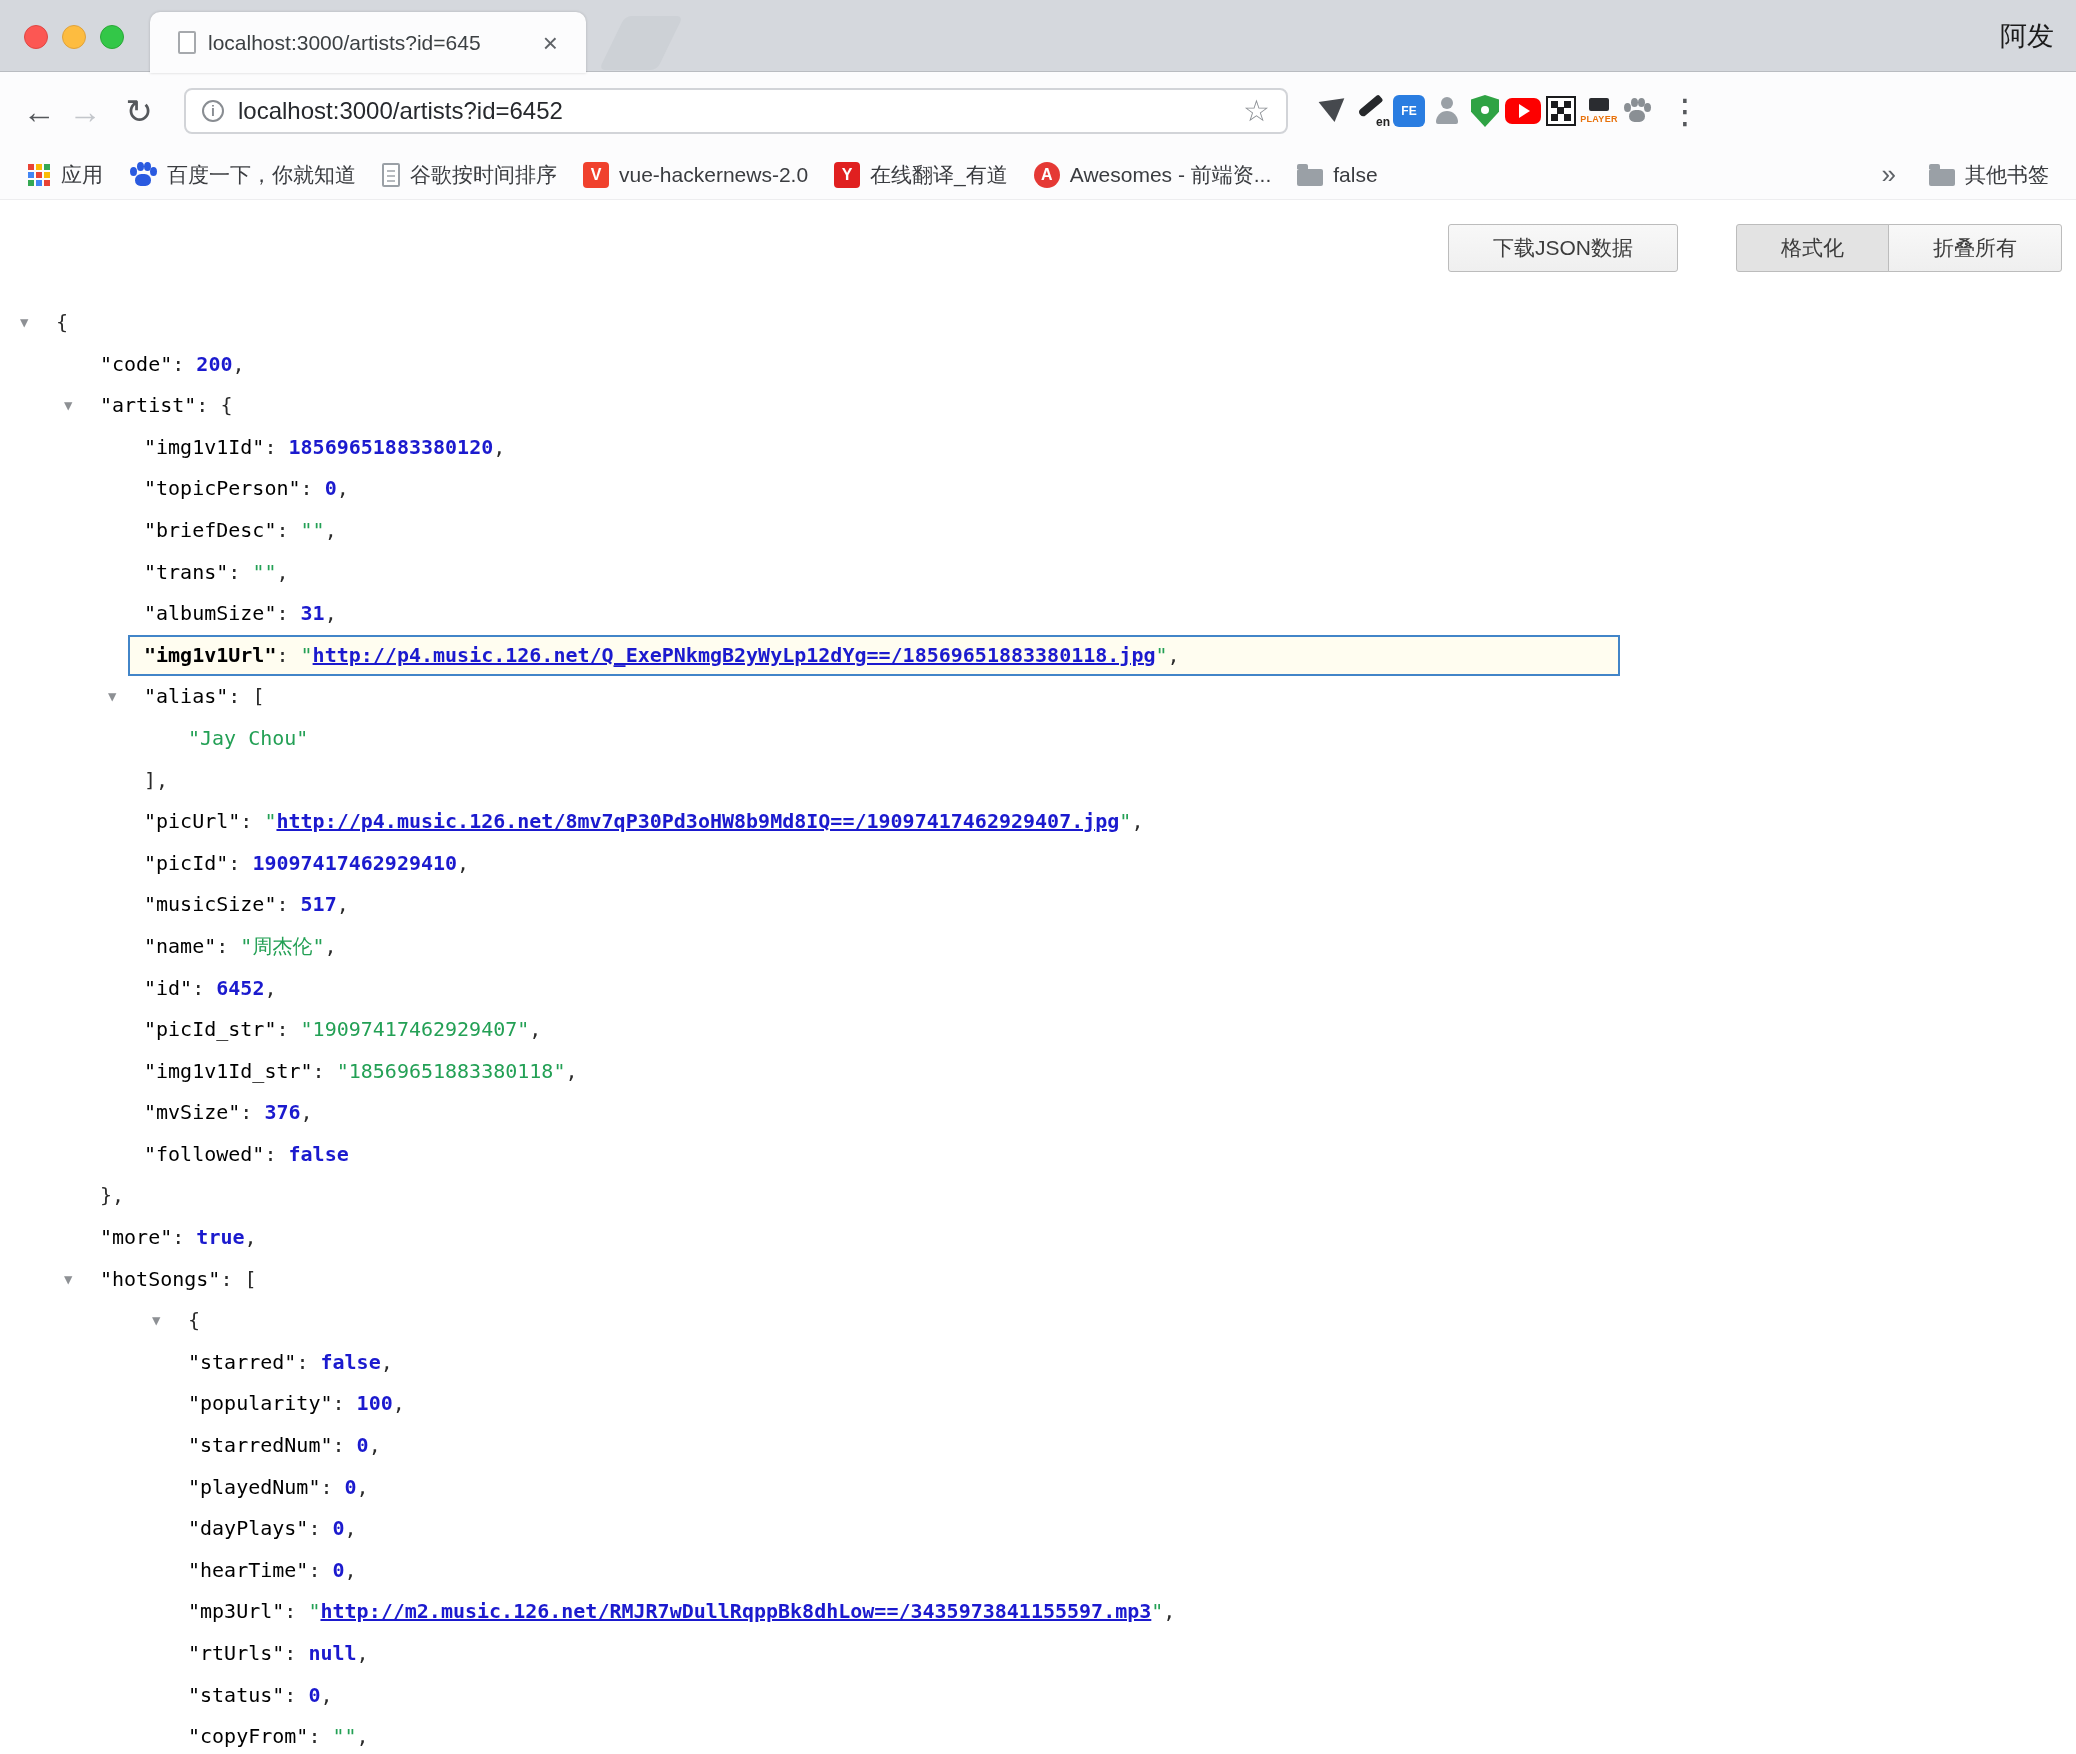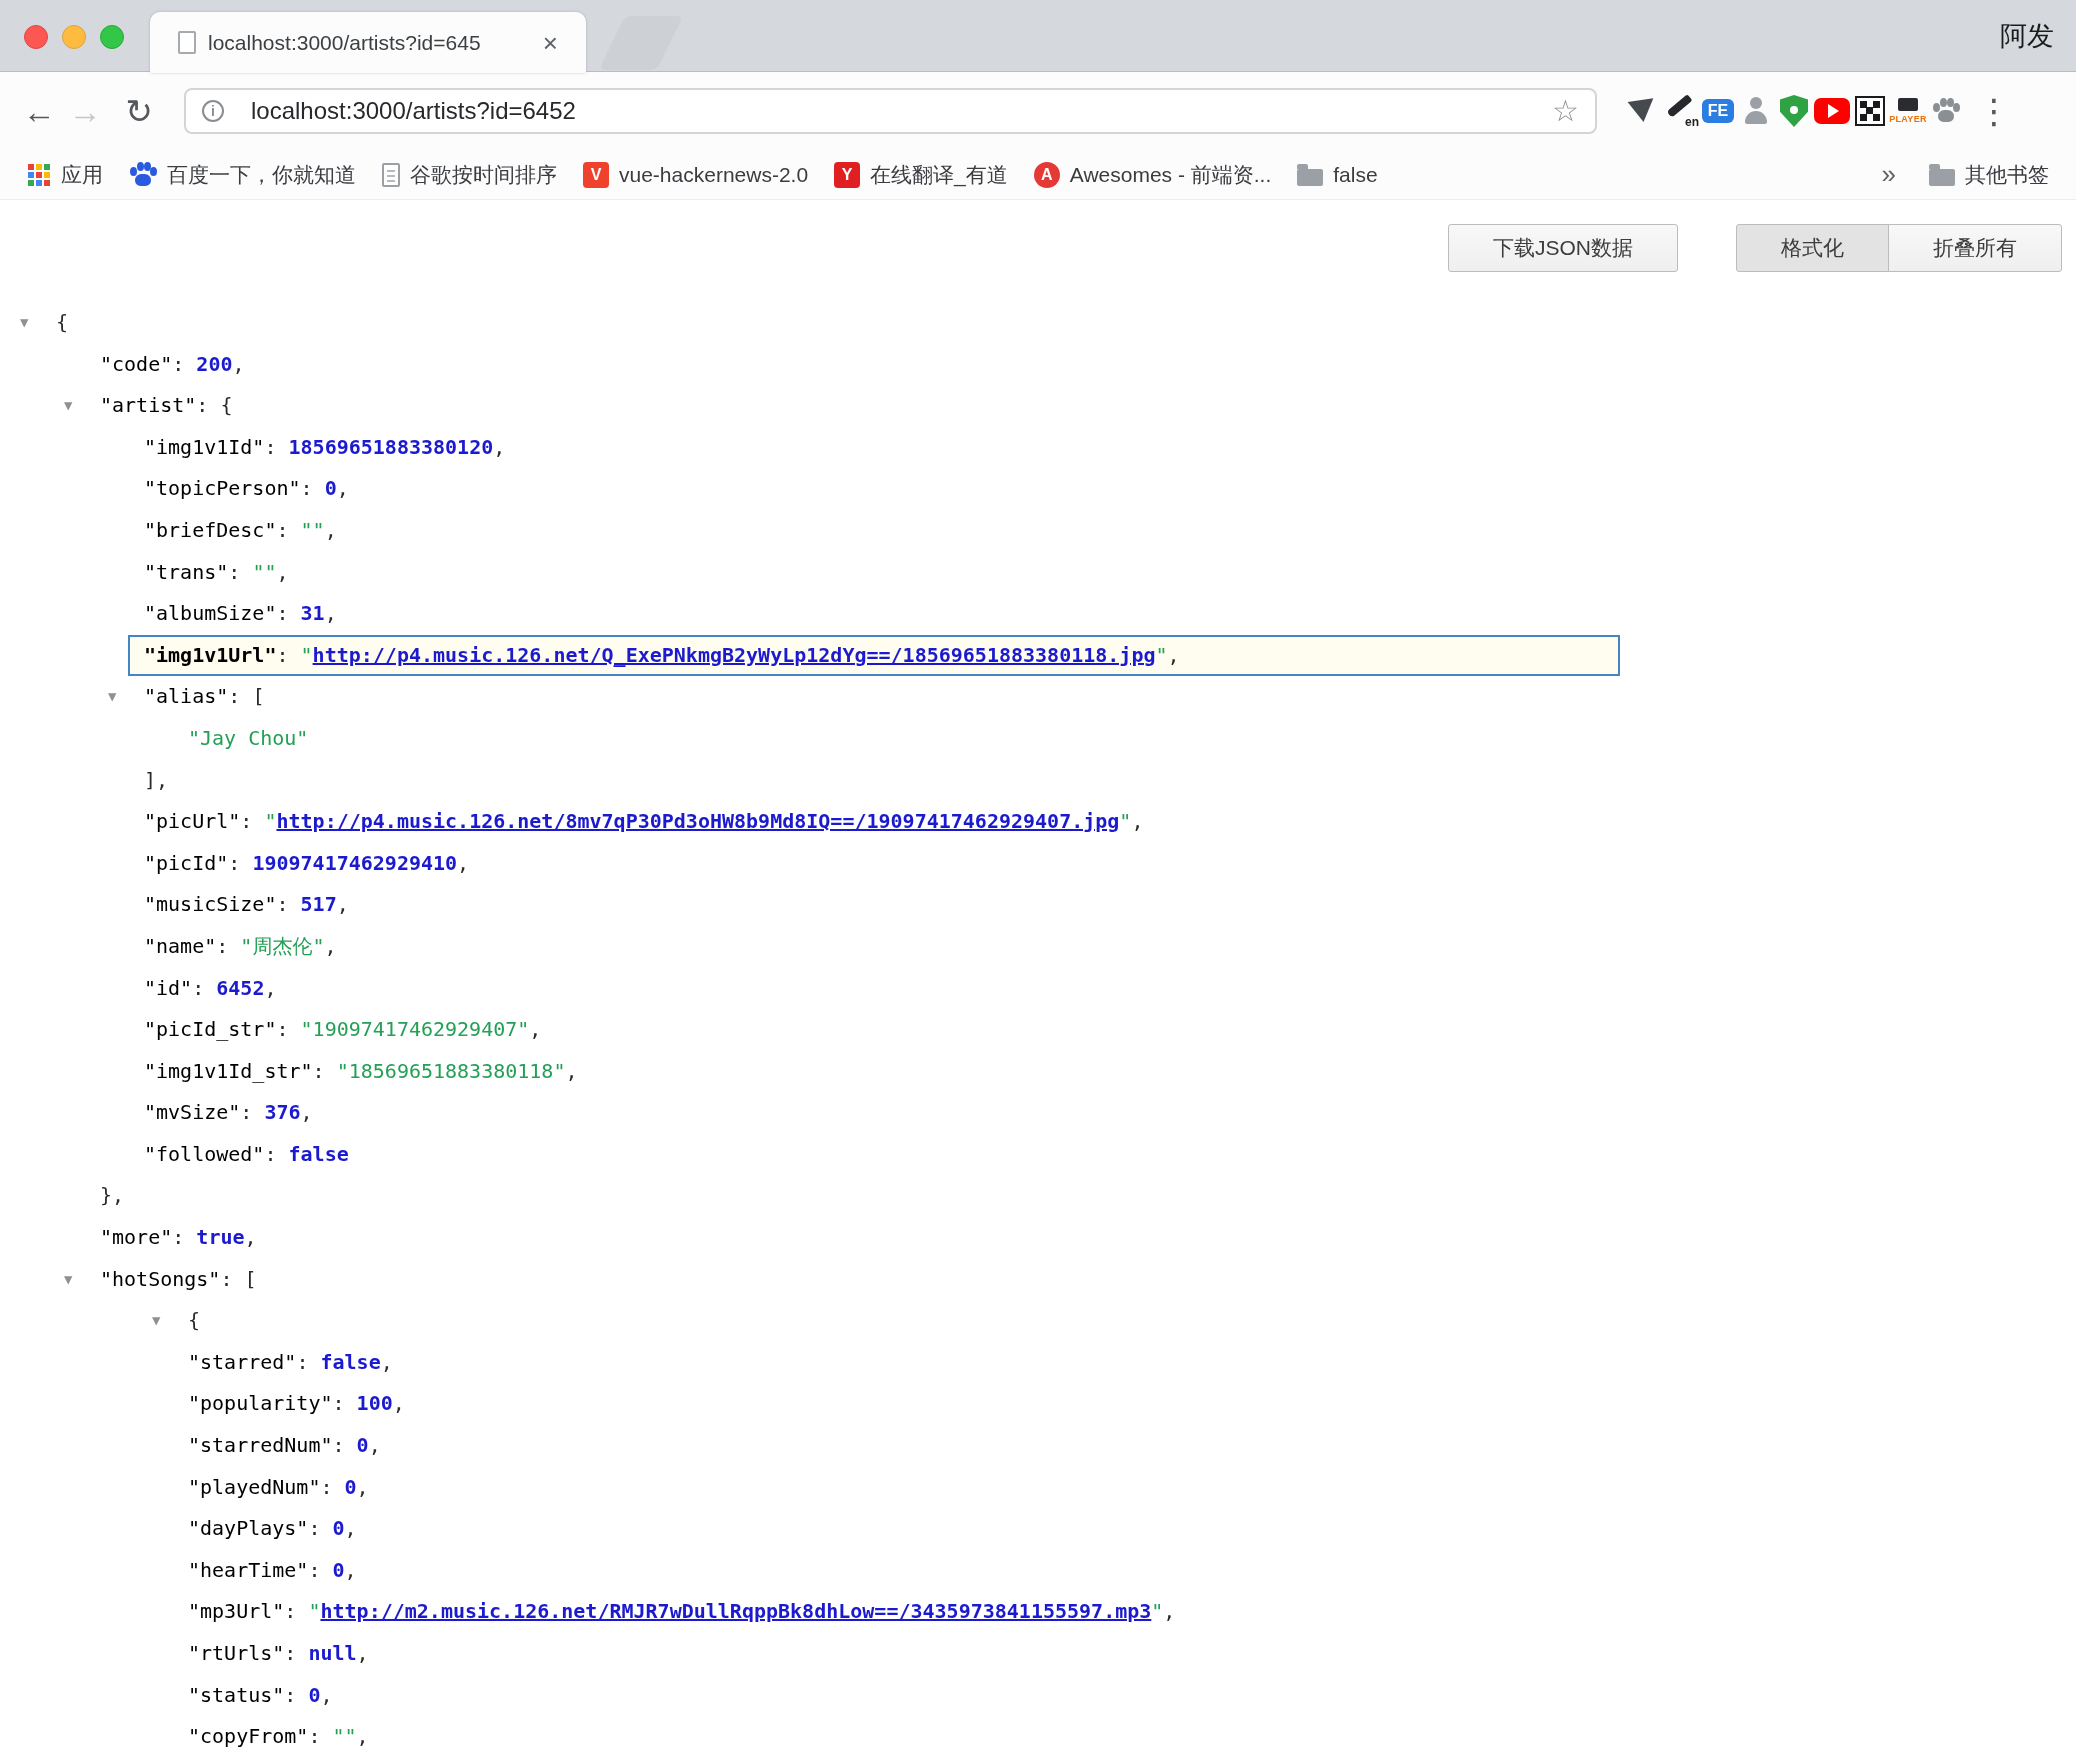--- a/index.html
+++ b/index.html
@@ -21,40 +21,40 @@
   .tab-close { font-size:26px; color:#5f6368; margin-left:10px; line-height:1; }
   .newtab-button { position:absolute; left:612px; top:16px; width:58px; height:54px; background:#cdd1d6;
     transform:skewX(-26deg); border-radius:6px; }
   .profile-name { position:absolute; right:22px; top:18px; font-size:27px; color:#1b1b1b; }
 
   
   .toolbar { height:78px; background:#fcfcfd; display:flex; align-items:center; padding:0 16px; }
   .navbtn { width:46px; text-align:center; font-size:33px; color:#55585c; line-height:1; }
   .navbtn.disabled { color:#c3c6cb; }
   .reload { margin-left:8px; }
-  .urlbar { width:1413px; height:46px; margin-left:22px; border:2px solid #d2d4d8; border-radius:8px;
-    background:#fff; display:flex; align-items:center; padding:0 16px;gap:13px; }
+  .urlbar { width:1104px; height:46px; margin-left:22px; border:2px solid #d2d4d8; border-radius:8px;
+    background:#fff; display:flex; align-items:center; padding:0 16px; }
   .info-icon { width:22px; height:22px; border:2px solid #898d92; border-radius:50%; color:#898d92;
     font-size:14px; font-weight:bold; display:flex; align-items:center; justify-content:center; flex:none; }
   .info-icon:after { content:"i"; }
   .url-text { margin-left:14px; font-size:24px; color:#27292d; white-space:nowrap; }
   .star-icon { margin-left:auto; font-size:30px; color:#8b8f94; line-height:1; }
   .ext-row { display:flex; align-items:center; margin-left:26px; gap:0; }
   .ext { width:38px; height:38px; display:flex; align-items:center; justify-content:center; }
   .menu-dots { margin-left:12px; width:32px; text-align:center; font-size:34px; color:#55585c; }
 
   
   .vimium-icon { width:0; height:0; border-left:13px solid transparent; border-right:13px solid transparent;
     border-top:22px solid #46494e; transform:rotate(-8deg); }
   .pen-icon { position:relative; width:36px; height:36px; }
   .pen-icon:before { content:""; position:absolute; left:4px; top:9px; width:27px; height:8px;
     background:#26282b; border-radius:4px 2px 2px 4px; transform:rotate(-40deg); }
   .pen-label { position:absolute; right:-1px; bottom:0; font-size:12px; font-weight:bold; color:#222; }
-  .fe-icon { width:32px; height:24px; background:#2a7de1; border-radius:6px; color:#fff; font-weight:bold;
-    font-size:16px; display:flex; align-items:center; justify-content:center; }
+  .fe-icon { width:32px; height:32px; background:#2a7de1; border-radius:6px; color:#fff; font-weight:bold;
+    font-size:12px; display:flex; align-items:center; justify-content:center; }
   .person-icon { position:relative; width:30px; height:32px; }
   .person-icon:before { content:""; position:absolute; left:9px; top:2px; width:12px; height:12px; border-radius:50%; background:#9aa0a6; }
   .person-icon:after { content:""; position:absolute; left:4px; bottom:3px; width:22px; height:13px;
     border-radius:11px 11px 2px 2px; background:#9aa0a6; }
   .shield-icon { position:relative; width:28px; height:32px; background:#2fa344;
     clip-path:polygon(50% 0%,100% 14%,100% 52%,50% 100%,0% 52%,0% 14%); }
   .shield-icon:after { content:""; position:absolute; left:10px; top:11px; width:8px; height:8px; border-radius:50%; background:#fff; }
   .youtube-icon { position:relative; width:36px; height:26px; background:#fd0000; border-radius:7px; }
   .youtube-icon:after { content:""; position:absolute; left:14px; top:6px; border-left:11px solid #fff;
     border-top:7px solid transparent; border-bottom:7px solid transparent; }

